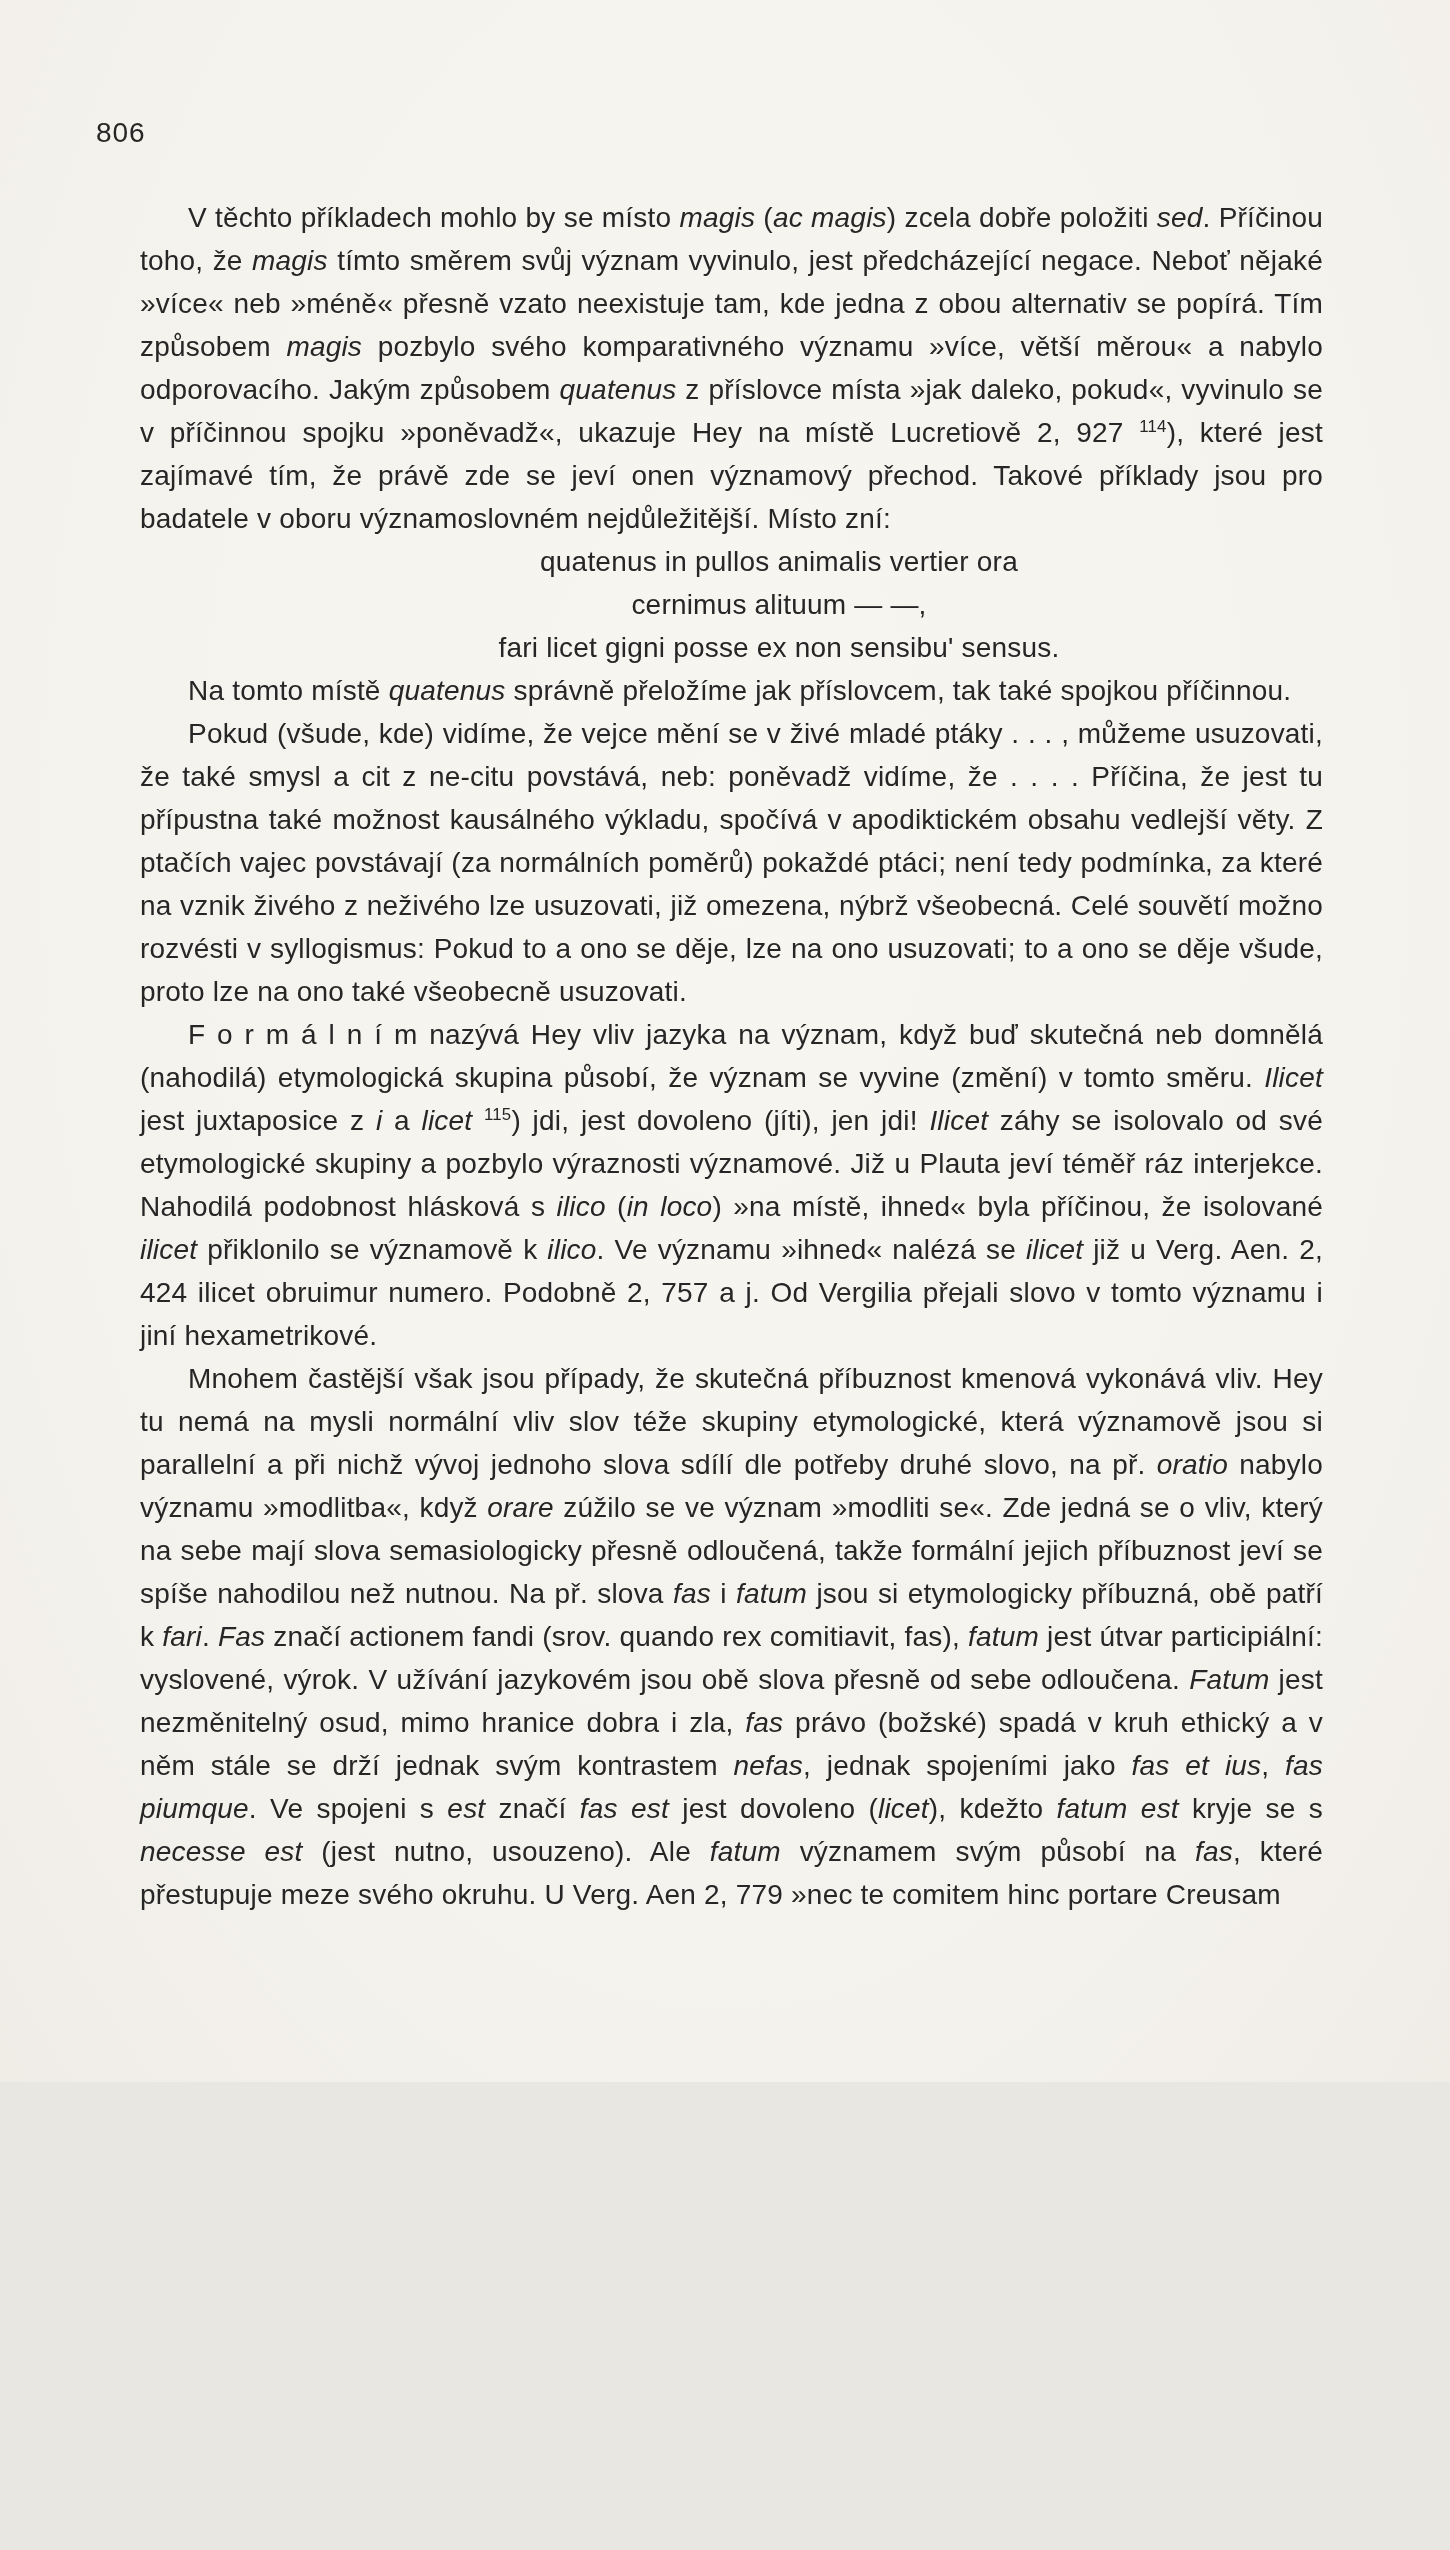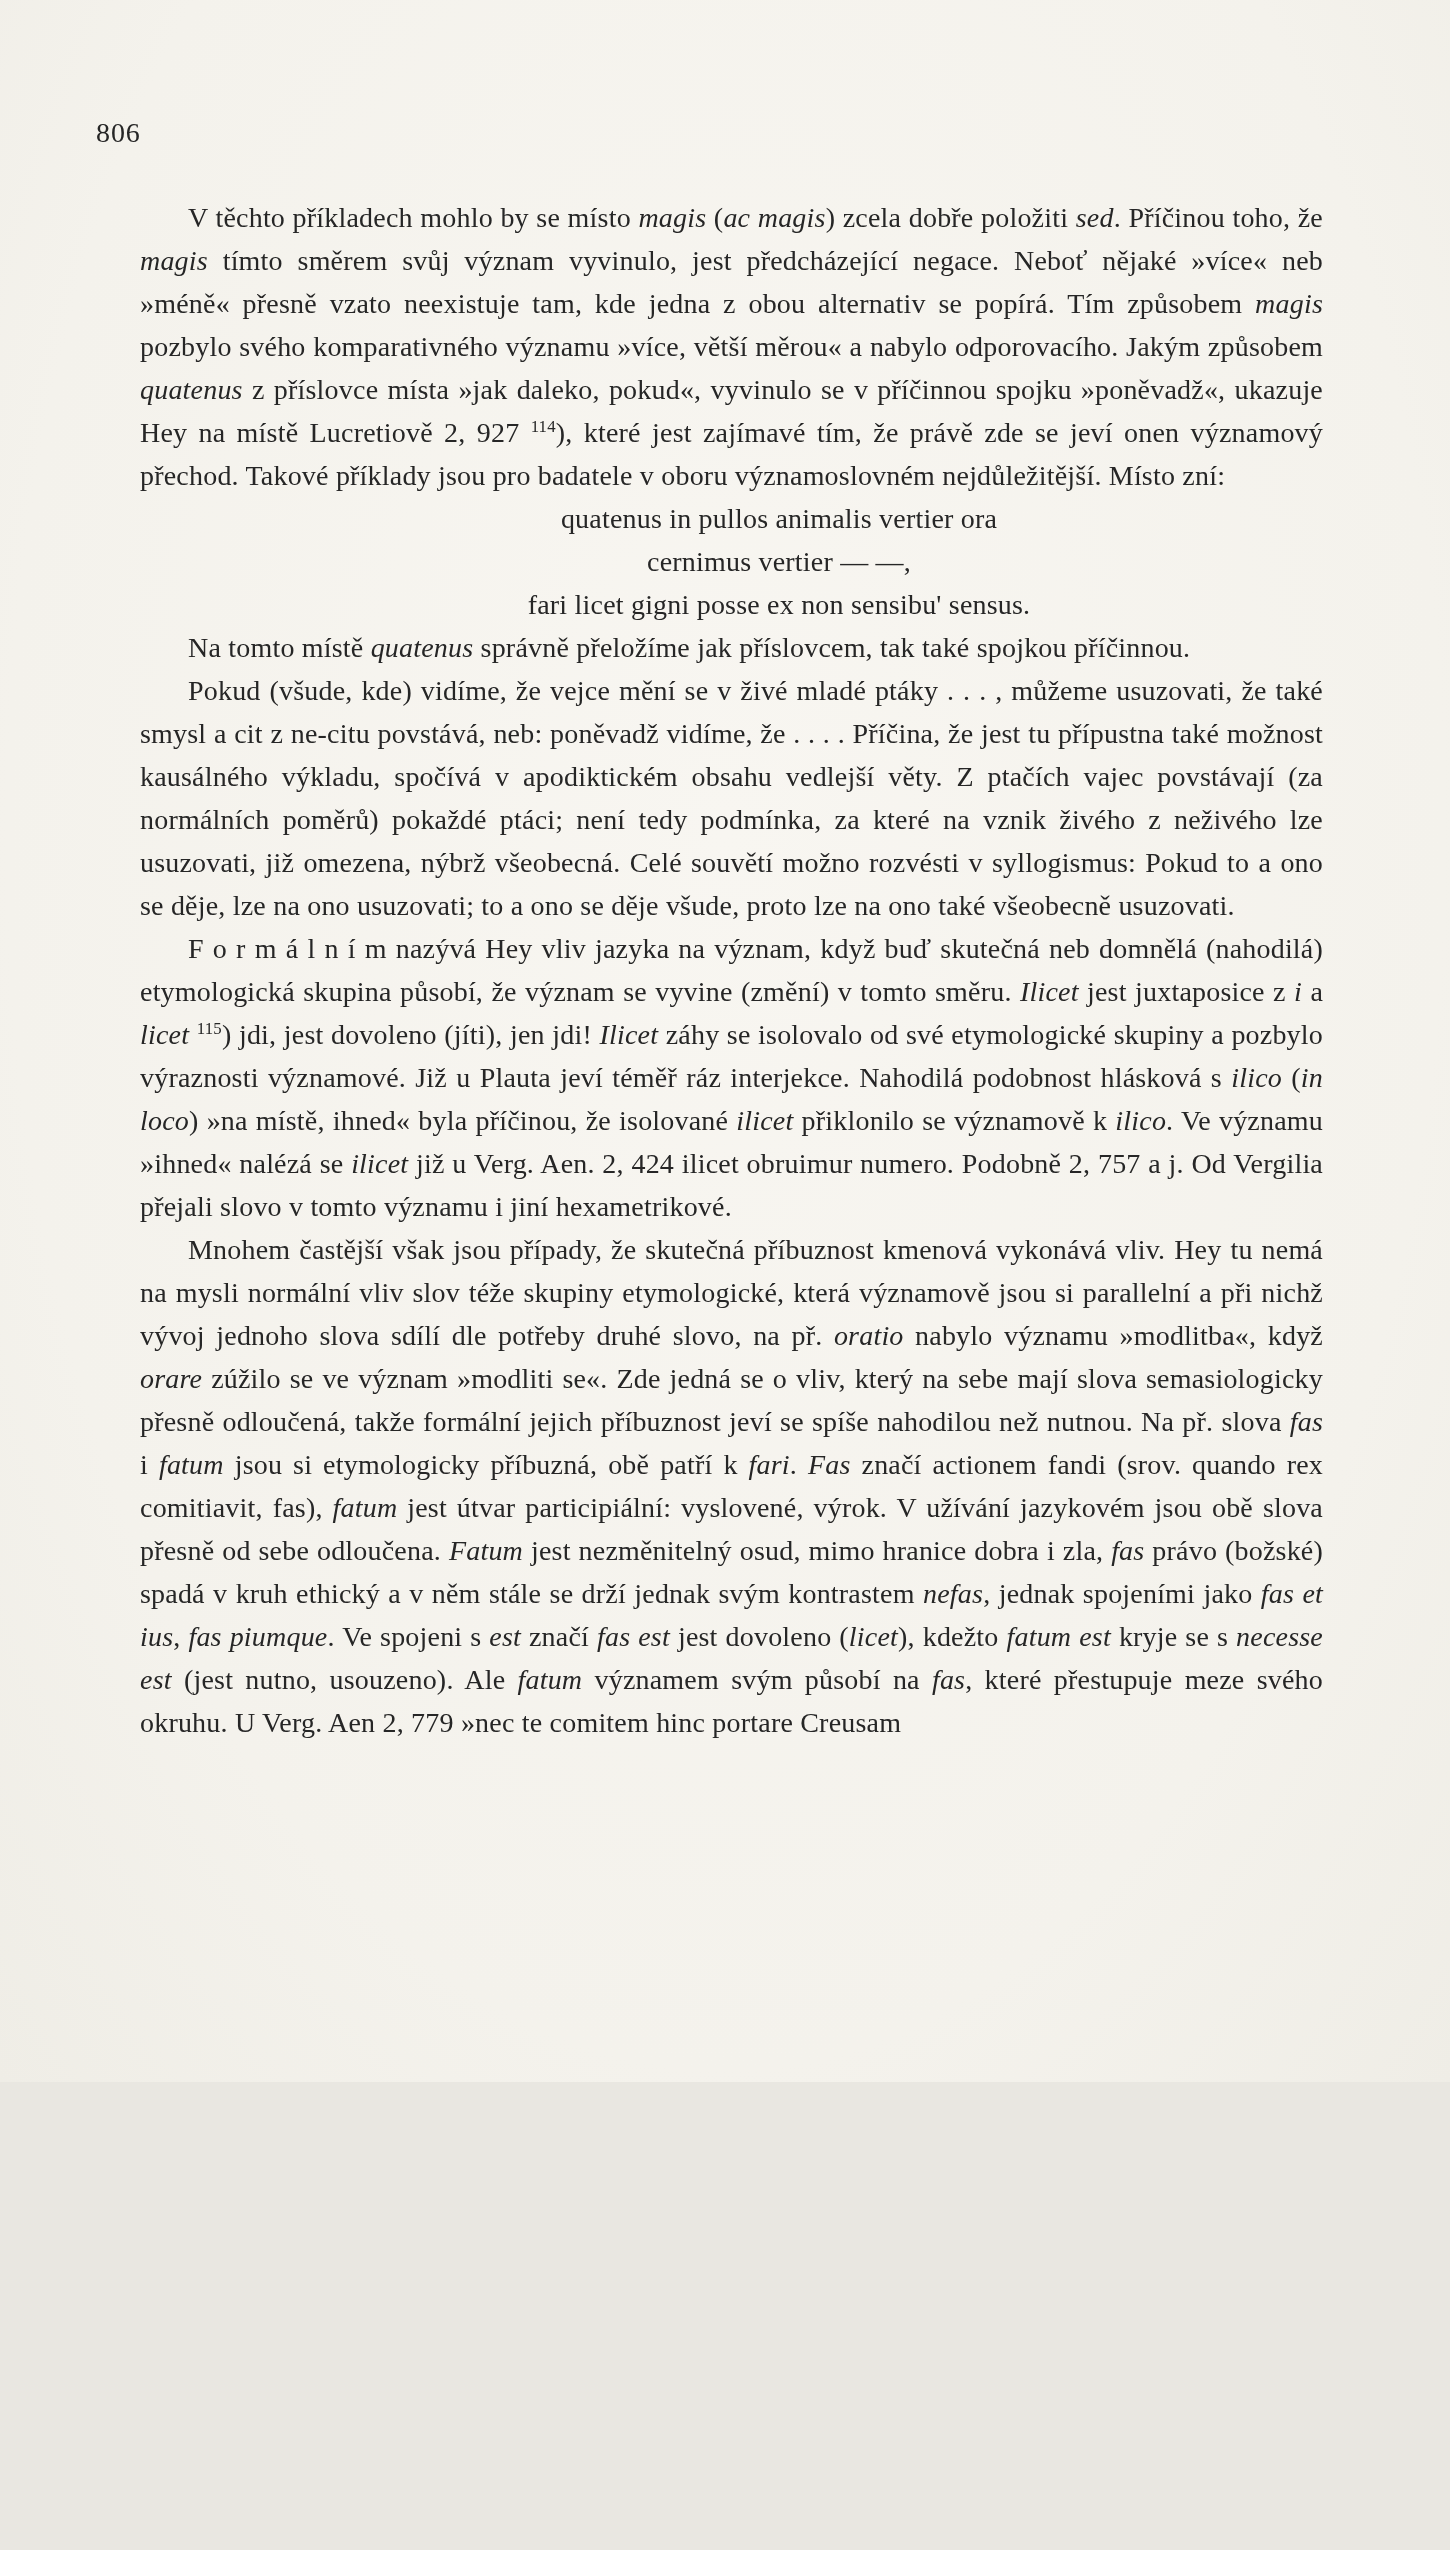--- a/index.html
+++ b/index.html
@@ -3,21 +3,21 @@
 <meta charset="utf-8">
 <style>
   html, body { margin: 0; padding: 0; background: #e9e7e1; }
   .page {
     position: relative;
     width: 1451px;
     height: 2082px;
     margin: 0 auto;
     background: radial-gradient(ellipse at 50% 40%, #f8f6f1 0%, #f4f2ec 70%, #efede6 100%);
     overflow: hidden;
-    font-family: Liberation Serif, serif;
+    font-family: Liberation Sans, sans-serif;
     color: #262626;
   }
   .page-number {
     position: absolute;
     left: 96px;
     top: 117px;
     font-size: 28px;
     letter-spacing: 0.9px;
   }
   .text-col {
@@ -68,21 +68,21 @@
 <body>
 
 <div class="page">
 
   <div class="page-number">806</div>
 
   <main class="text-col">
       <p class="para indent">V těchto příkladech mohlo by se místo <i>magis</i> (<i>ac magis</i>) zcela dobře položiti <i>sed</i>. Příčinou toho, že <i>magis</i> tímto směrem svůj význam vyvinulo, jest předcházející negace. Neboť nějaké »více« neb »méně« přesně vzato neexistuje tam, kde jedna z obou alternativ se popírá. Tím způsobem <i>magis</i> pozbylo svého komparativného významu »více, větší měrou« a nabylo odporovacího. Jakým způsobem <i>quatenus</i> z příslovce místa »jak daleko, pokud«, vyvinulo se v příčinnou spojku »poněvadž«, ukazuje Hey na místě Lucretiově 2, 927 <sup>114</sup>), které jest zajímavé tím, že právě zde se jeví onen významový přechod. Takové příklady jsou pro badatele v oboru významoslovném nejdůležitější. Místo zní:</p>
       <div class="verse">
         <div class="verse-line">quatenus in pullos animalis vertier ora</div>
-        <div class="verse-line">cernimus vertier — —,</div>
+        <div class="verse-line">cernimus alituum — —,</div>
         <div class="verse-line">fari licet gigni posse ex non sensibu' sensus.</div>
       </div>
       <p class="para indent">Na tomto místě <i>quatenus</i> správně přeložíme jak příslovcem, tak také spojkou příčinnou.</p>
       <p class="para indent">Pokud (všude, kde) vidíme, že vejce mění se v živé mladé ptáky . . . , můžeme usuzovati, že také smysl a cit z ne-citu povstává, neb: poněvadž vidíme, že . . . . Příčina, že jest tu přípustna také možnost kausálného výkladu, spočívá v apodiktickém obsahu vedlejší věty. Z ptačích vajec povstávají (za normálních poměrů) pokaždé ptáci; není tedy podmínka, za které na vznik živého z neživého lze usuzovati, již omezena, nýbrž všeobecná. Celé souvětí možno rozvésti v syllogismus: Pokud to a ono se děje, lze na ono usuzovati; to a ono se děje všude, proto lze na ono také všeobecně usuzovati.</p>
       <p class="para indent">F o r m á l n í m nazývá Hey vliv jazyka na význam, když buď skutečná neb domnělá (nahodilá) etymologická skupina působí, že význam se vyvine (změní) v tomto směru. <i>Ilicet</i> jest juxtaposice z <i>i</i> a <i>licet</i> <sup>115</sup>) jdi, jest dovoleno (jíti), jen jdi! <i>Ilicet</i> záhy se isolovalo od své etymologické skupiny a pozbylo výraznosti významové. Již u Plauta jeví téměř ráz interjekce. Nahodilá podobnost hlásková s <i>ilico</i> (<i>in loco</i>) »na místě, ihned« byla příčinou, že isolované <i>ilicet</i> přiklonilo se významově k <i>ilico</i>. Ve významu »ihned« nalézá se <i>ilicet</i> již u Verg. Aen. 2, 424 ilicet obruimur numero. Podobně 2, 757 a j. Od Vergilia přejali slovo v tomto významu i jiní hexametrikové.</p>
       <p class="para indent">Mnohem častější však jsou případy, že skutečná příbuznost kmenová vykonává vliv. Hey tu nemá na mysli normální vliv slov téže skupiny etymologické, která významově jsou si parallelní a při nichž vývoj jednoho slova sdílí dle potřeby druhé slovo, na př. <i>oratio</i> nabylo významu »modlitba«, když <i>orare</i> zúžilo se ve význam »modliti se«. Zde jedná se o vliv, který na sebe mají slova semasiologicky přesně odloučená, takže formální jejich příbuznost jeví se spíše nahodilou než nutnou. Na př. slova <i>fas</i> i <i>fatum</i> jsou si etymologicky příbuzná, obě patří k <i>fari</i>. <i>Fas</i> značí actionem fandi (srov. quando rex comitiavit, fas), <i>fatum</i> jest útvar participiální: vyslovené, výrok. V užívání jazykovém jsou obě slova přesně od sebe odloučena. <i>Fatum</i> jest nezměnitelný osud, mimo hranice dobra i zla, <i>fas</i> právo (božské) spadá v kruh ethický a v něm stále se drží jednak svým kontrastem <i>nefas</i>, jednak spojeními jako <i>fas et ius</i>, <i>fas piumque</i>. Ve spojeni s <i>est</i> značí <i>fas est</i> jest dovoleno (<i>licet</i>), kdežto <i>fatum est</i> kryje se s <i>necesse est</i> (jest nutno, usouzeno). Ale <i>fatum</i> významem svým působí na <i>fas</i>, které přestupuje meze svého okruhu. U Verg. Aen 2, 779 »nec te comitem hinc portare Creusam</p>
     </main>
 
   <section class="footnotes">
     <div class="footnote-rule"></div>

